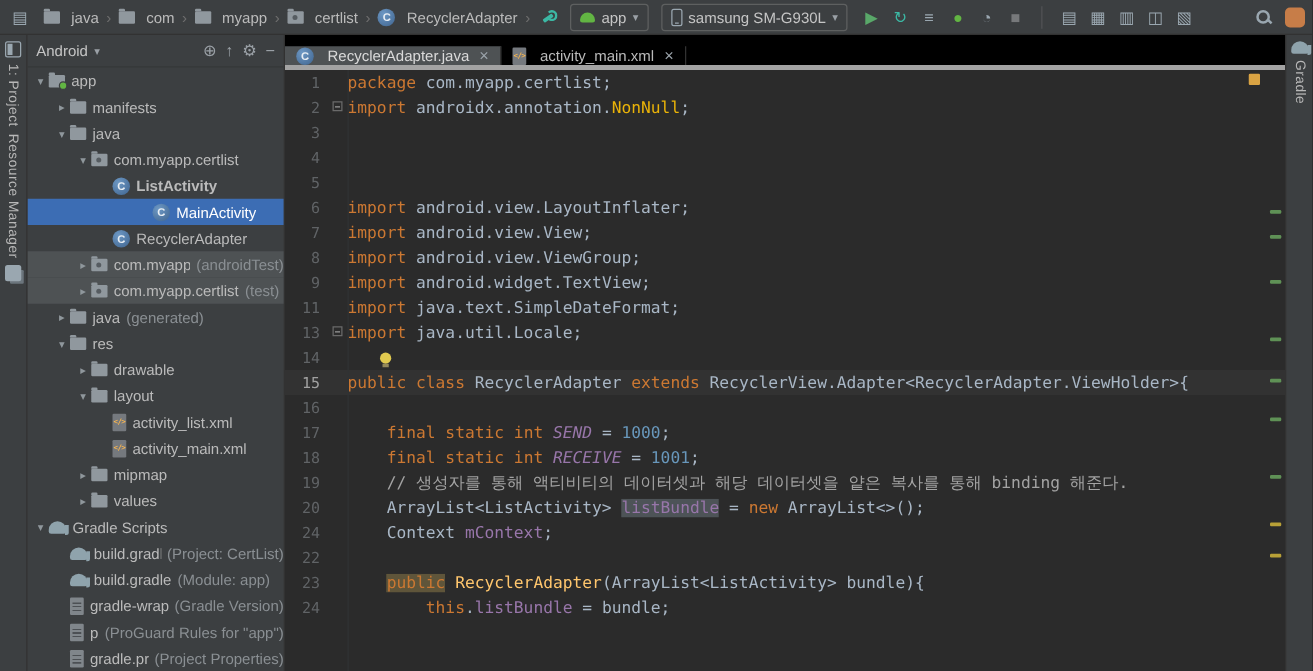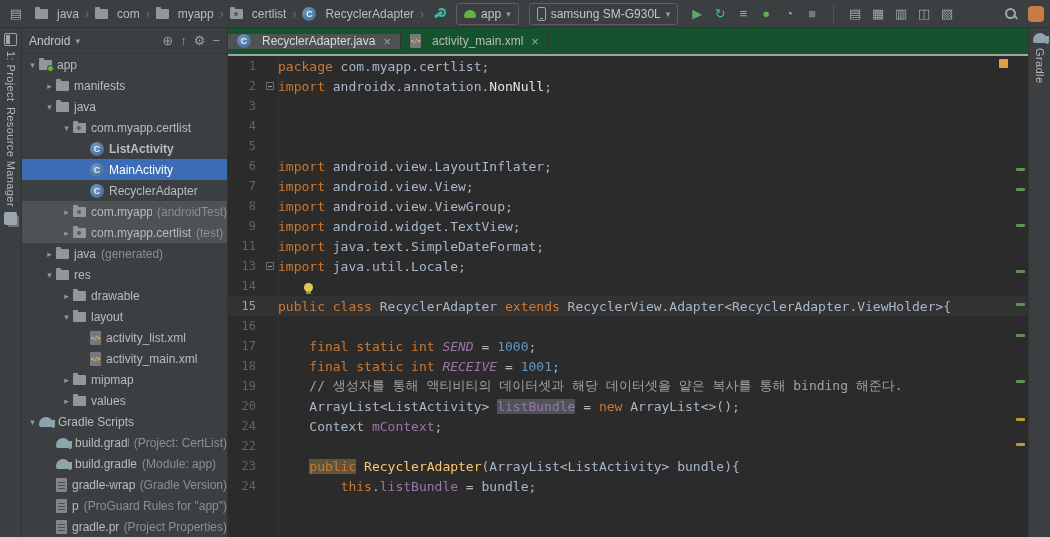--- a/index.html
+++ b/index.html
@@ -62,37 +62,37 @@
   .i-search{width:13px;height:13px;position:relative}
   .i-search::before{content:"";position:absolute;left:1px;top:1px;width:7px;height:7px;border:2px solid #9aa7b0;border-radius:50%}
   .i-search::after{content:"";position:absolute;left:9px;top:9px;width:5px;height:2px;background:#9aa7b0;transform:rotate(45deg)}
   .i-avatar{width:16px;height:16px;border-radius:4px;background:#c77d48;margin-left:4px}
   .i-wrench{width:13px;height:13px;position:relative}
   .i-wrench::before{content:"";position:absolute;left:1px;top:6px;width:9px;height:3px;background:#3cb8a4;transform:rotate(-35deg);border-radius:1px}
   .i-wrench::after{content:"";position:absolute;right:0;top:1px;width:5px;height:5px;border:2px solid #3cb8a4;border-radius:50%;border-left-color:transparent}
 
   
   .editor{flex:1;display:flex;flex-direction:column;min-width:0;background:#2b2b2b}
-  .tabbar{height:28px;background:#14532d;border-bottom:2px solid #a3a3a3;display:flex;align-items:center}
+  .tabbar{height:28px;background:#000000;border-bottom:4px solid #a3a3a3;display:flex;align-items:flex-end}
   .tab{display:flex;align-items:center;gap:6px;padding:0 9px;font-size:12px;color:#bbbbbb;border-right:1px solid #323232;cursor:default}
   .tab.active{background:#4e5254;color:#dadada}
   .tab .close{color:#9aa3aa;font-size:13px;margin-left:2px}
   .editor-body{flex:1;position:relative;overflow:hidden;font-family:"DejaVu Sans Mono",monospace;font-size:13px}
   .gutter-sep{position:absolute;left:50px;top:0;bottom:0;width:1px;background:#313335}
   .ed-row{height:20px;display:flex;align-items:center;white-space:pre}
   .ed-row.current{background:#323232}
   .ln{width:34px;flex:none;text-align:right;padding-right:6px;color:#606366;font-size:12px}
   .ed-row.current .ln{color:#a1a1a1}
   .fold{width:16px;flex:none;text-align:center}
   .fold-box{display:inline-block;width:8px;height:8px;border:1px solid #6a6a6a;position:relative;vertical-align:1px}
   .fold-box::after{content:"";position:absolute;left:1px;right:1px;top:3px;height:1px;background:#9a9a9a}
   .code-text{flex:1;overflow:hidden}
   .t-kw{color:#cc7832}
   .t-pl{color:#a9b7c6}
-  .t-ann{color:#e5e5e5}
+  .t-ann{color:#eab308}
   .t-num{color:#6897bb}
   .t-cmt{color:#a3a3a3}
   .t-fld{color:#9876aa}
   .t-sfld{color:#9876aa;font-style:italic}
   .t-mth{color:#ffc66d}
   .t-fldhl{color:#9876aa;background:#4d5357}
   .t-kwhl{color:#cc7832;background:#5f553a}
   .bulb{display:inline-block;width:9px;height:9px;border-radius:50%;background:#e0c94f;margin:0 6px 0 26px;position:relative;vertical-align:-1px}
   .bulb::after{content:"";position:absolute;left:2px;bottom:-3px;width:5px;height:3px;background:#94885a}
   .stripe-col{position:absolute;right:3px;top:0;bottom:0;width:9px}
@@ -235,21 +235,21 @@
         <div class="tree-row" style="padding-left: 38px;">
           <span class="arrow">▾</span>
           <span class="tree-icon i-folder i-pkg"></span>
           <span class="tree-label">com.myapp.certlist</span>
         </div>
         <div class="tree-row" style="padding-left: 55px; font-weight: bold;">
           <span class="arrow"></span>
           <span class="tree-icon i-class"></span>
           <span class="tree-label">ListActivity</span>
         </div>
-        <div class="tree-row selected" style="padding-left: 55px;">
+        <div class="tree-row selected" style="padding-left: 87px;">
           <span class="arrow"></span>
           <span class="tree-icon i-class"></span>
           <span class="tree-label">MainActivity</span>
         </div>
         <div class="tree-row" style="padding-left: 55px;">
           <span class="arrow"></span>
           <span class="tree-icon i-class"></span>
           <span class="tree-label">RecyclerAdapter</span>
         </div>
         <div class="tree-row rowbg" style="padding-left: 38px;">

